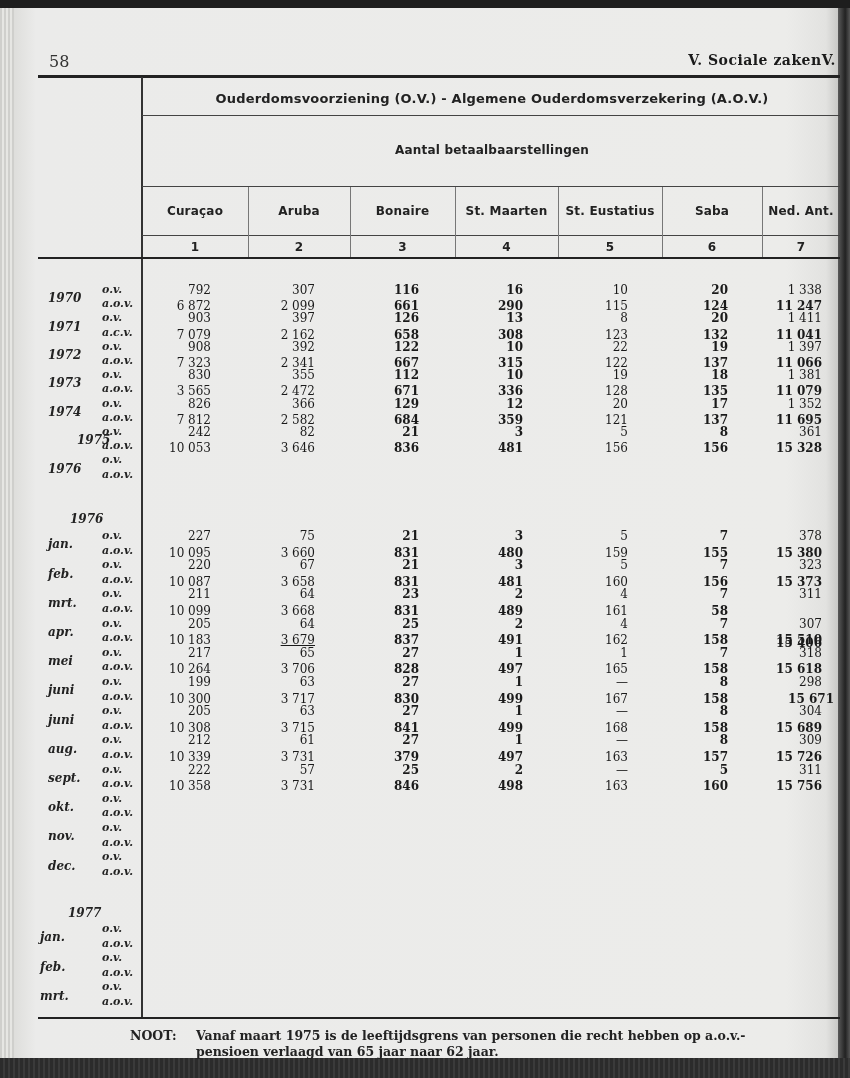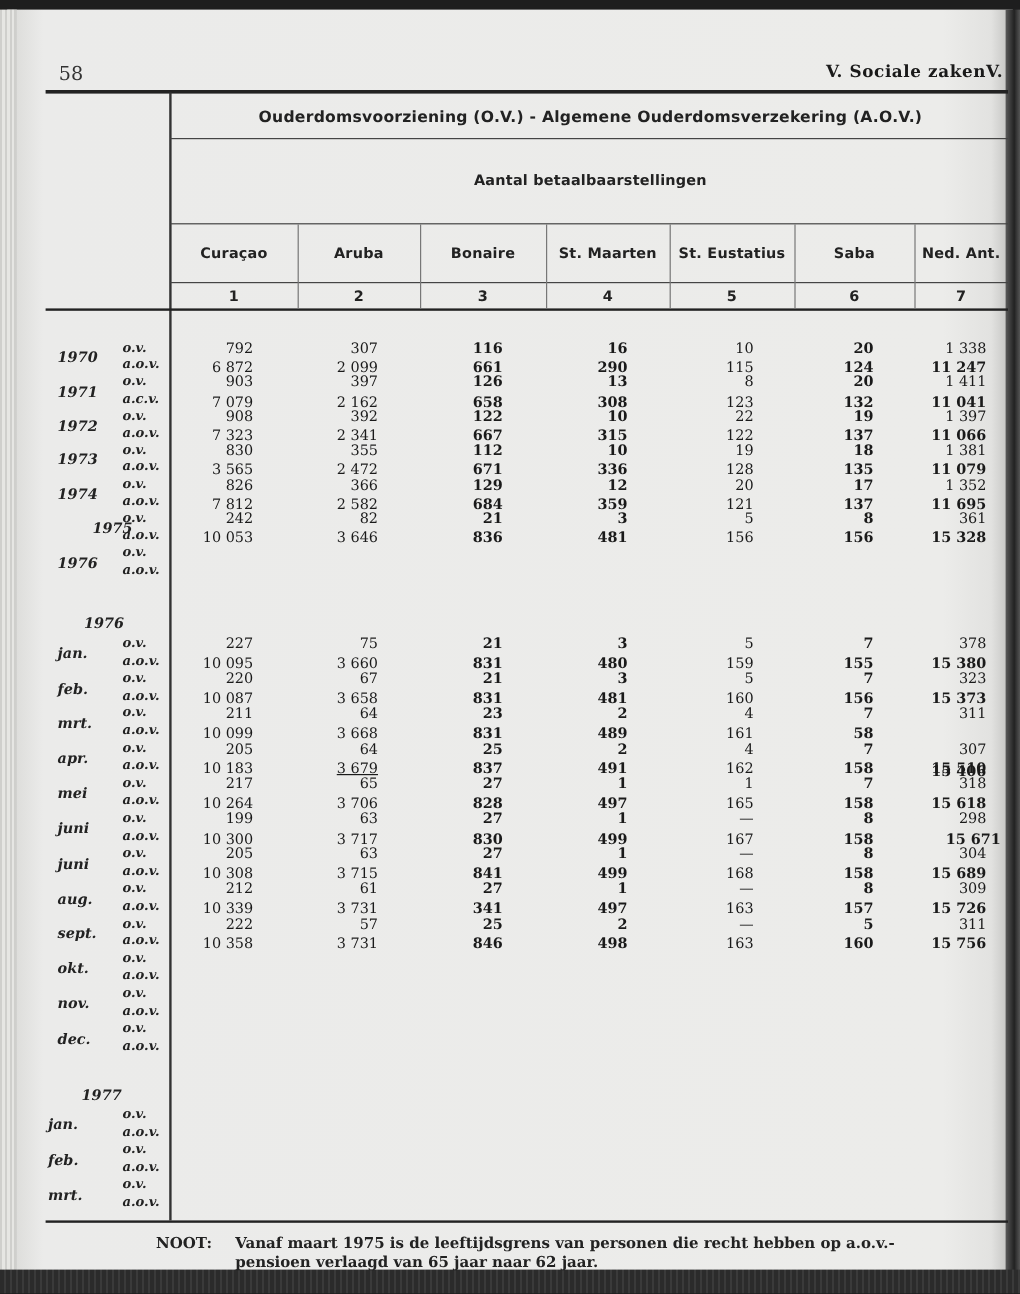--- a/index.html
+++ b/index.html
@@ -407,21 +407,21 @@
         <div class="abs cell bold" style="right: 431px; top: 733.4px;">27</div>
         <div class="abs cell bold" style="right: 327px; top: 733.4px;">1</div>
         <div class="abs cell" style="right: 222px; top: 733.4px;">—</div>
         <div class="abs cell bold" style="right: 122px; top: 733.4px;">8</div>
         <div class="abs cell" style="right: 28px; top: 733.4px;">309</div>
       </div>
       <div>
         <div class="abs rowtype" style="top: 748px;">a.o.v.</div>
         <div class="abs cell" style="right: 639px; top: 750px;">10 339</div>
         <div class="abs cell" style="right: 535px; top: 750px;">3 731</div>
-        <div class="abs cell bold" style="right: 431px; top: 750px;">341</div>
+        <div class="abs cell bold" style="right: 431px; top: 750px;">379</div>
         <div class="abs cell bold" style="right: 327px; top: 750px;">497</div>
         <div class="abs cell" style="right: 222px; top: 750px;">163</div>
         <div class="abs cell bold" style="right: 122px; top: 750px;">157</div>
         <div class="abs cell bold" style="right: 28px; top: 750px;">15 726</div>
       </div>
       <div class="abs rowlabel" style="left: 48px; top: 770.9px;">sept.</div>
       <div>
         <div class="abs rowtype" style="top: 762.6px;">o.v.</div>
         <div class="abs cell" style="right: 639px; top: 762.6px;">222</div>
         <div class="abs cell" style="right: 535px; top: 762.6px;">57</div>

